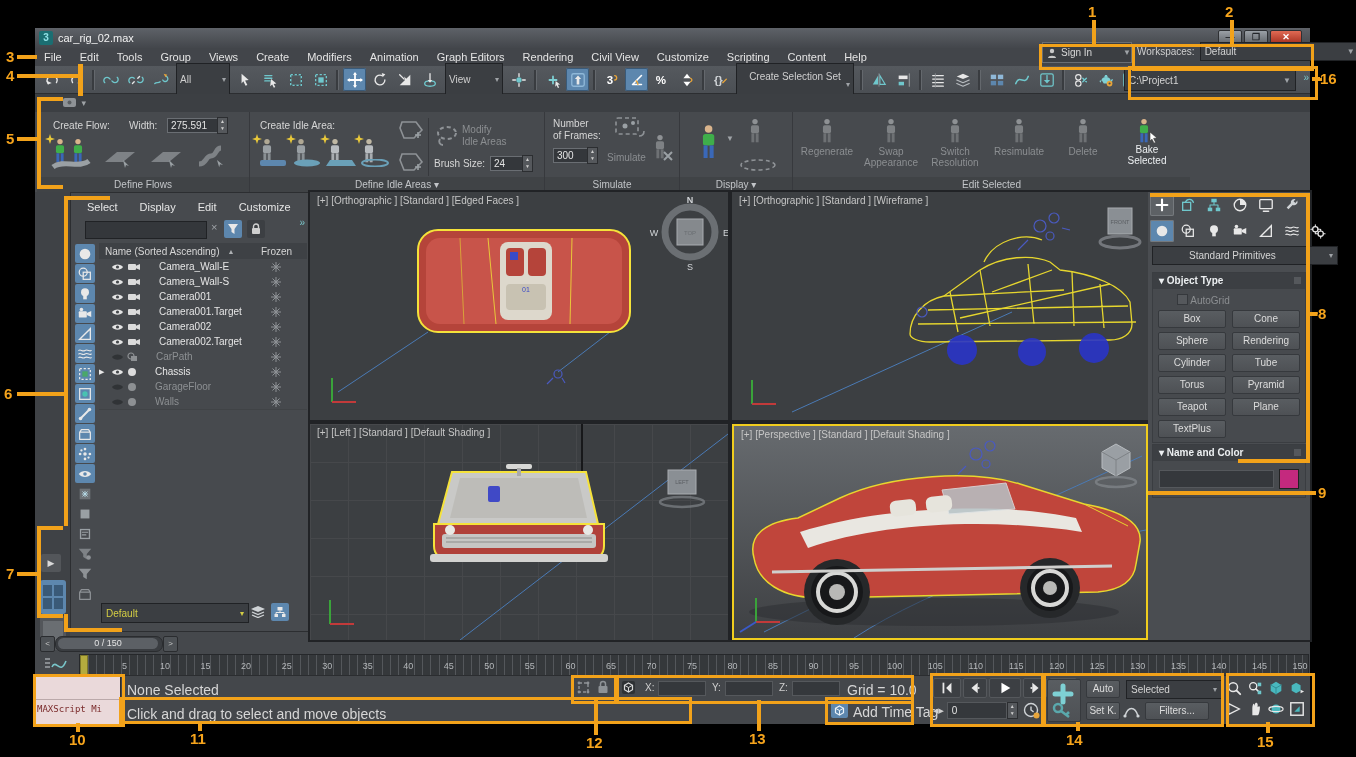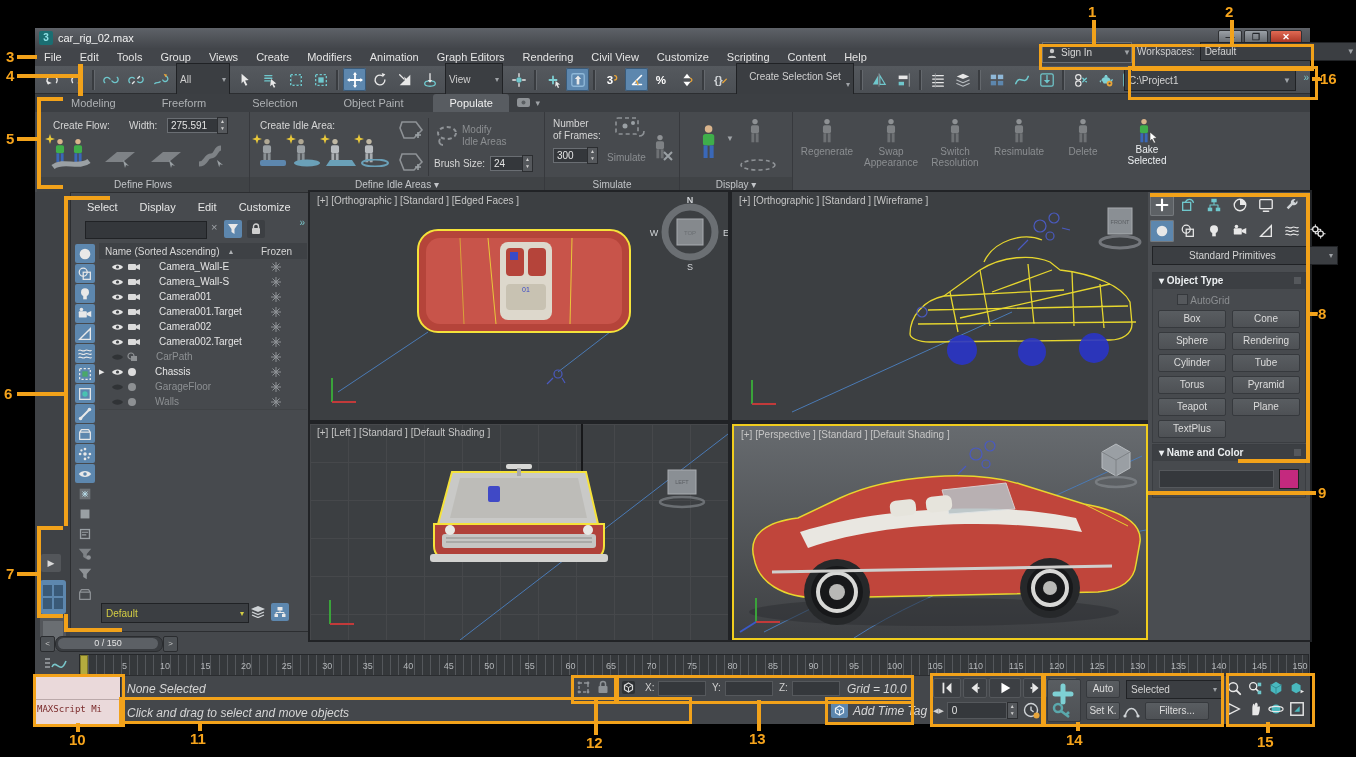--- a/index.html
+++ b/index.html
@@ -113,21 +113,21 @@
   #ruler{position:absolute;left:44px;top:626px;width:1228px;height:20px;background:#35383b;border:1px solid #26282b;
     background-image:repeating-linear-gradient(90deg,#54575b 0 1px,transparent 1px 8.15px);}
   .tick-label{position:absolute;top:6px;transform:translateX(-50%);font-size:9px;color:#b4b7ba;}
   #frame-marker{position:absolute;left:0px;top:0;width:6px;height:100%;background:#b4ab3e;border:1px solid #7d7729;}
 
   
   #statusbar{position:absolute;left:0;top:647px;width:100%;height:48px;background:#44474b;border-top:1px solid #2b2d30;}
   #listener{position:absolute;left:0;top:0;width:85px;height:48px;background:#ead9da;border-right:1px solid #2b2d30;}
   #listener .r1{height:23px;border-bottom:1px solid #bba9aa;}
   #listener .r2{font:9px "DejaVu Sans Mono",monospace;color:#7a2a2a;padding:4px 2px;white-space:nowrap;overflow:hidden;}
-  .st-text{font-size:12px;color:#d6d6d6;font-style:italic;}
+  .st-text{font-size:14px;color:#d6d6d6;}
   .coord-label{font-size:10px;color:#cfcfcf;}
   .coord-field{position:absolute;width:46px;height:13px;background:#35383c;border:1px solid #55585c;}
   .pbtn{width:26px;height:18px;background:#3c3f43;border:1px solid #55585c;border-radius:2px;
     display:flex;align-items:center;justify-content:center;}
   .sbtn{background:linear-gradient(#595d61,#4e5155);border:1px solid #36393d;border-radius:2px;
     font-size:10px;color:#dcdcdc;text-align:center;}
   .navbtn{width:20px;height:20px;display:flex;align-items:center;justify-content:center;}
 
   
   .co-num{position:absolute;color:#f6a41c;font:bold 15px "Liberation Sans",sans-serif;
@@ -418,27 +418,20 @@
         </div>
     <div id="proj-dd" class="ddbox">
       <span>C:\Project1</span>
       <span class="dd-arrow">▼</span>
     </div>
     <div id="tb-overflow">»</div>
   </div>
 
   <div id="ribbon-tabs">
     <div style="width:20px;"></div>
-    <div id="rtabs" style="display:flex;gap:14px;">
-          <div class="rtab">Modeling</div>
-          <div class="rtab">Freeform</div>
-          <div class="rtab">Selection</div>
-          <div class="rtab">Object Paint</div>
-          <div class="rtab active">Populate</div>
-        </div>
     <div id="rtab-extra">
       <svg width="16" height="10" viewBox="0 0 16 10">
             <rect x="0" y="0" width="13" height="9" rx="2" fill="#8e9296"></rect>
             <circle cx="6.5" cy="4.5" r="2" fill="#5a5e62"></circle>
           </svg>&nbsp;▾</div>
   </div>
   <div id="ribbon">
 
     <div class="rpanel" style="left:2px;width:213px;">
       <span class="rlabel abs" style="left:16px;top:8px;">Create Flow:</span>
@@ -702,20 +695,21 @@
                   <rect x="6" y="17" width="3.2" height="10" fill="#3a68b8"></rect>
                   <rect x="10.8" y="17" width="3.2" height="10" fill="#3a68b8"></rect>
                 </svg>
                 <svg viewBox="0 0 10 12" width="10" height="12" style="margin:-14px 0 0 14px;">
                   <path d="M1 1l7 6-3.4.4 2 4-1.6.8-2-4L1 10z" fill="#fff" stroke="#333" stroke-width="0.6"></path>
                 </svg>
               </span>
               <span style="line-height: 11px; margin-top: 1px;">Bake Selected</span>
             </div>
           </div>
+      <div class="rpanel-title">Edit Selected</div>
     </div>
   </div>
 
   <div id="leftstrip">
     <div class="abs" style="left:6px;top:362px;width:20px;height:18px;background:#53565a;border-radius:2px;
       color:#d8d8d8;font-size:9px;text-align:center;line-height:18px;">▶</div>
     <div id="vp-tabs" class="abs" style="left:0;top:386px;width:35px;">
       <div class="vtab active">
         <svg width="20" height="24" viewBox="0 0 20 24">
               <rect x="0" y="0" width="9" height="11" fill="#3a5succ" style="fill:#3a5a78"></rect>

